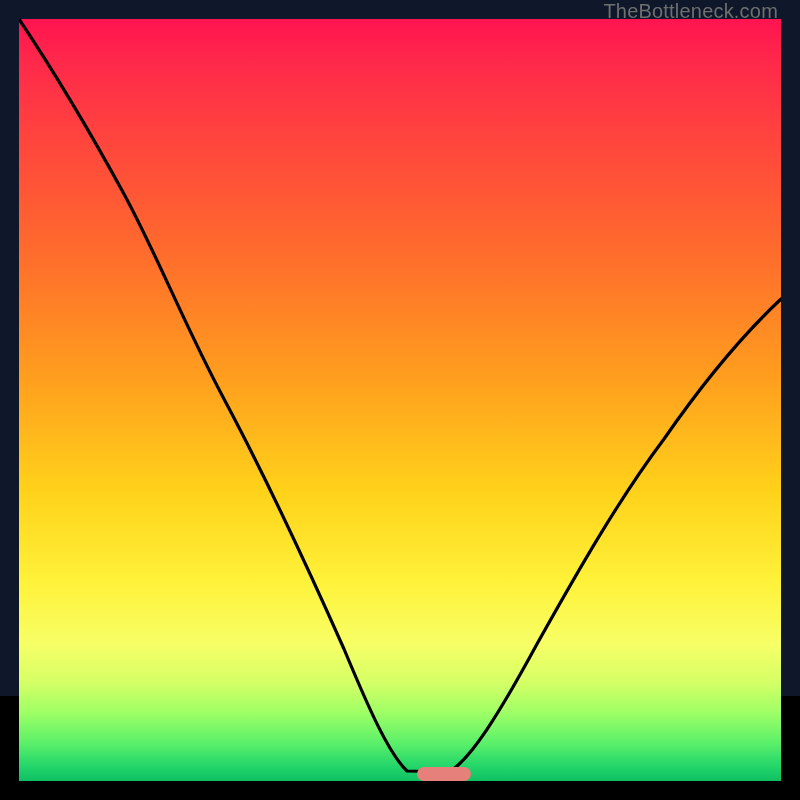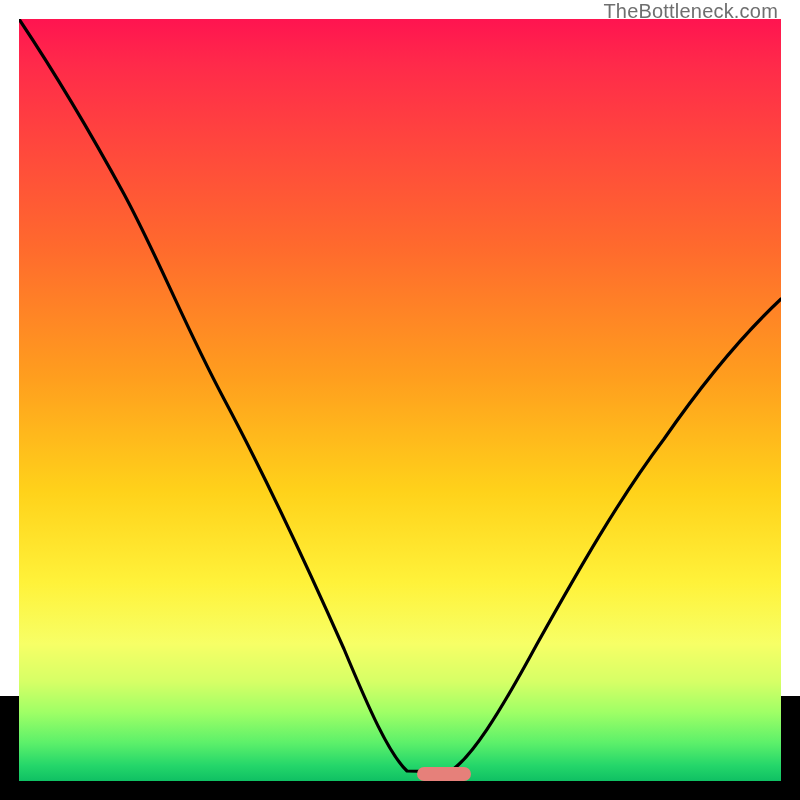--- a/index.html
+++ b/index.html
@@ -8,21 +8,21 @@
     width: 800px;
     height: 800px;
     background: #000;
     overflow: hidden;
     font-family: Arial, Helvetica, sans-serif;
   }
   .frame {
     position: relative;
     width: 800px;
     height: 696px;
-    background: #ffffff;
+    background: #0f172a;
   }
   .plot-area {
     position: absolute;
     left: 19px;
     top: 19px;
     width: 762px;
     height: 762px;
     overflow: hidden;
   }
   

